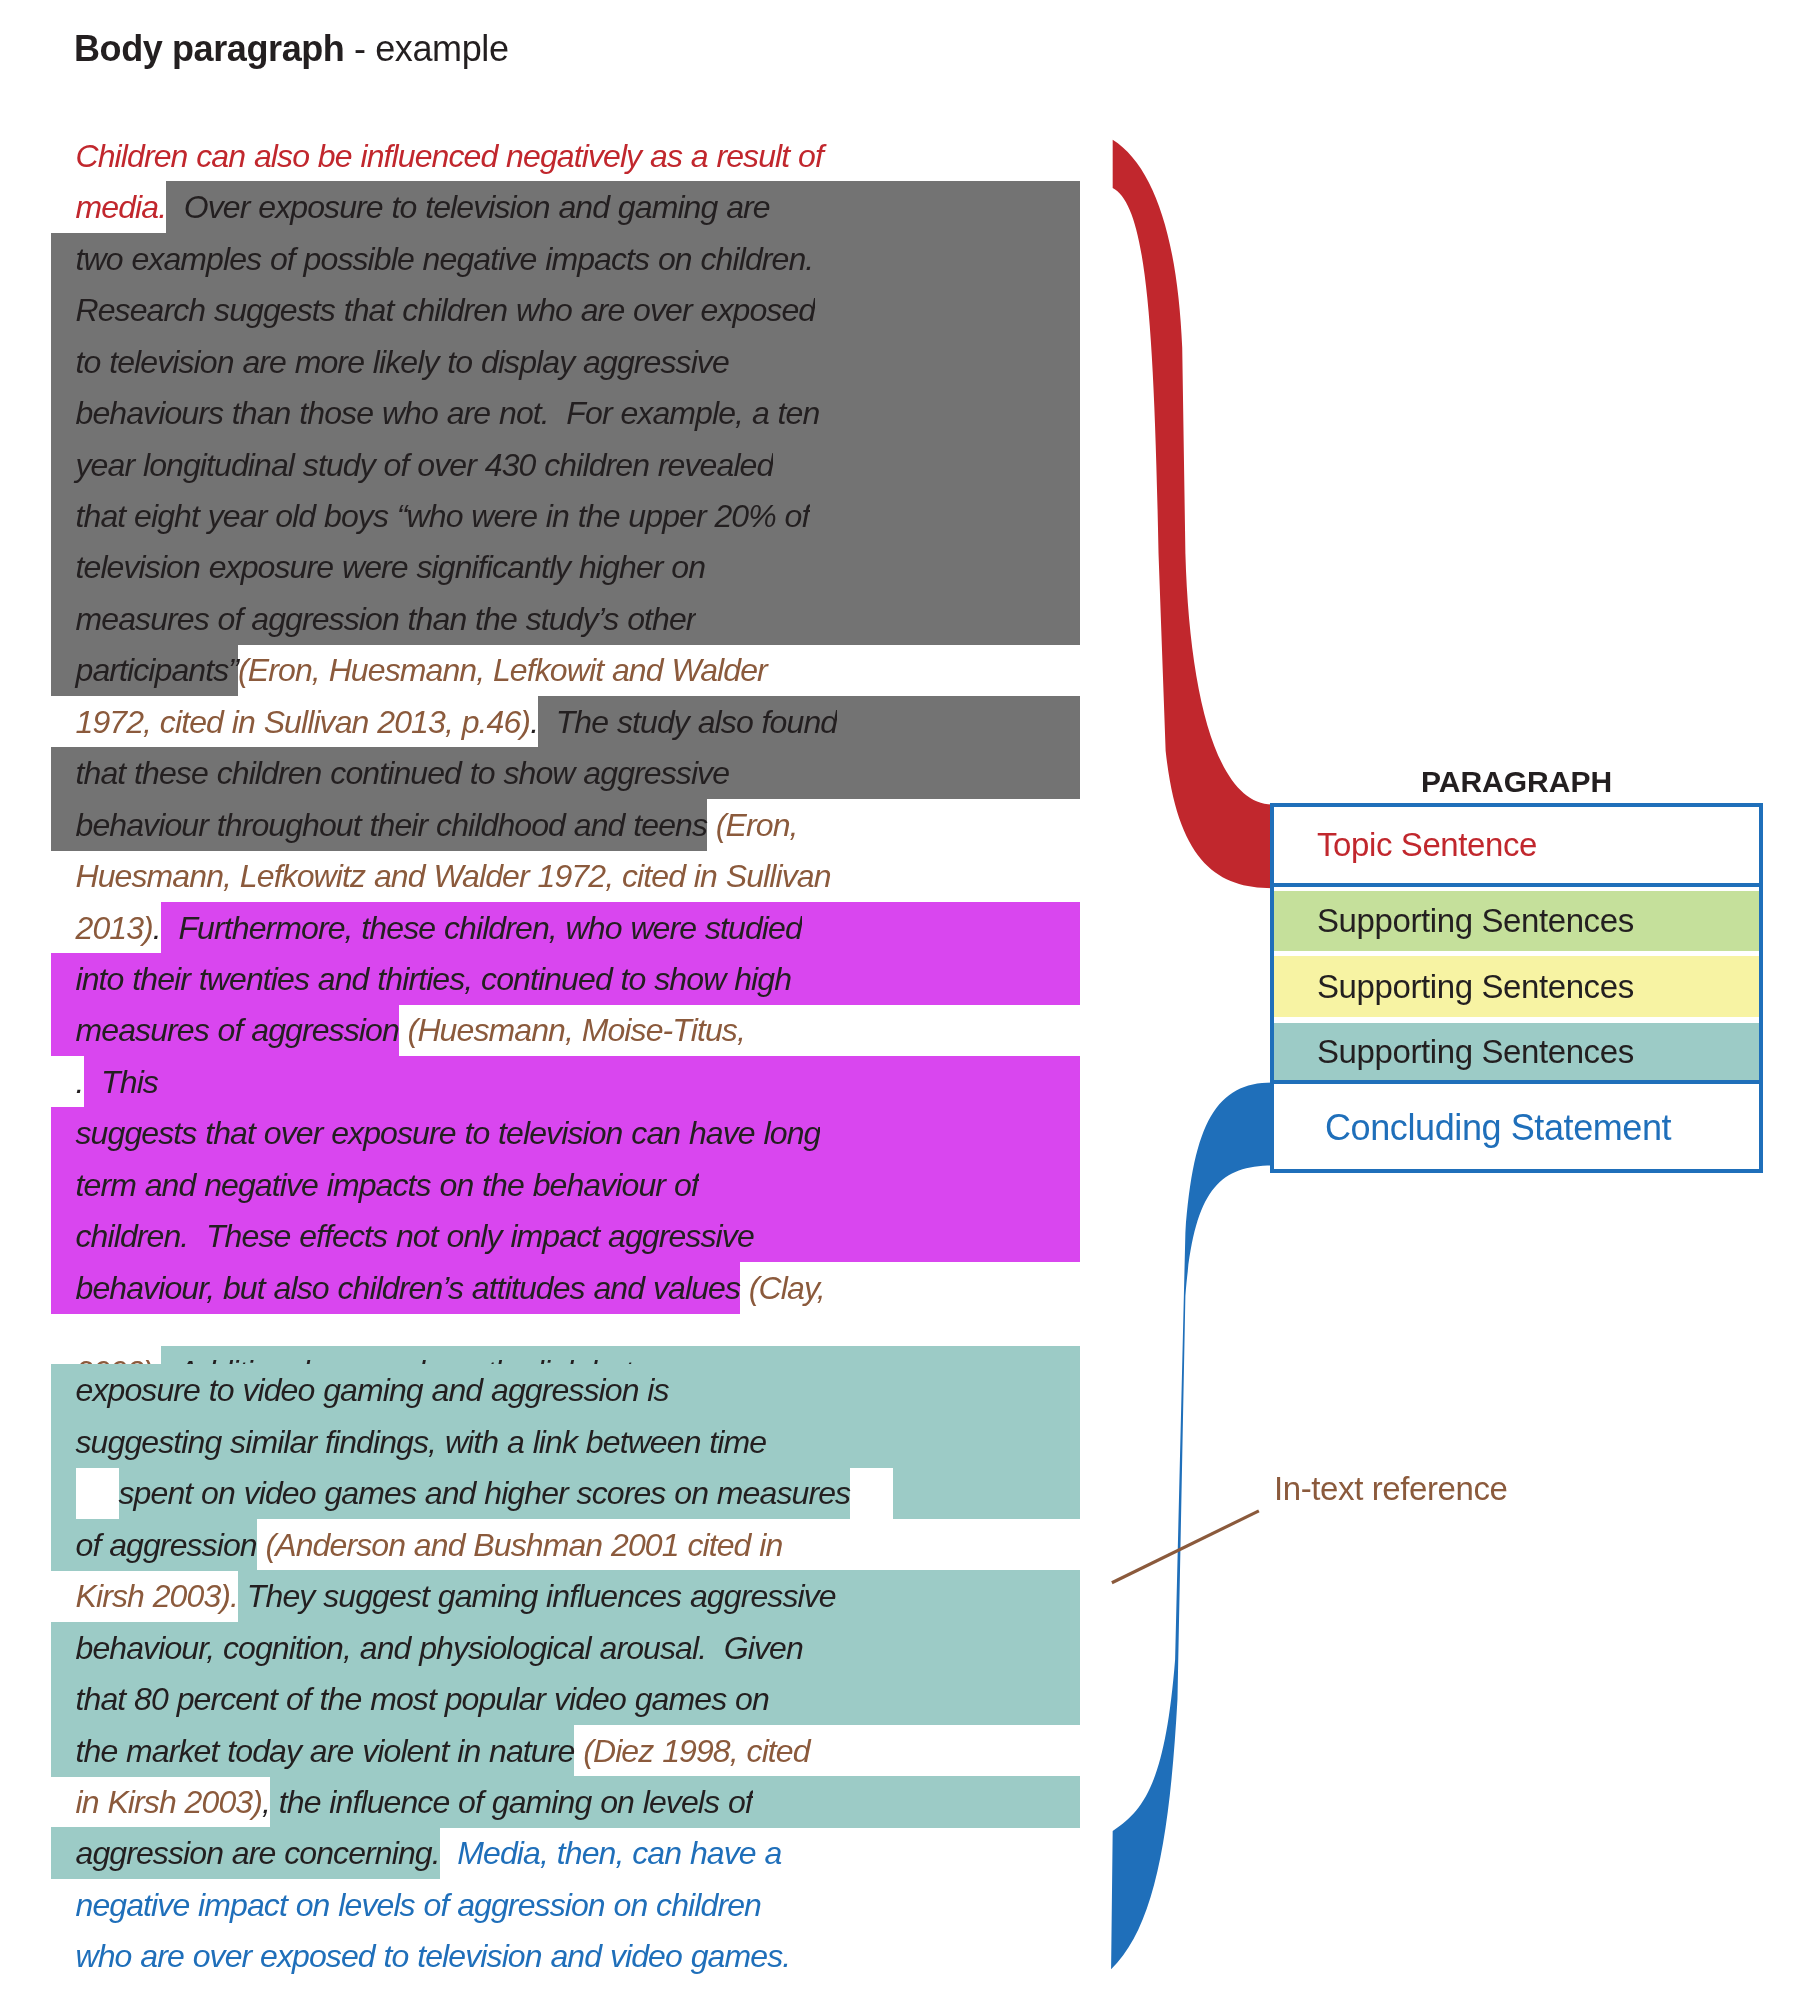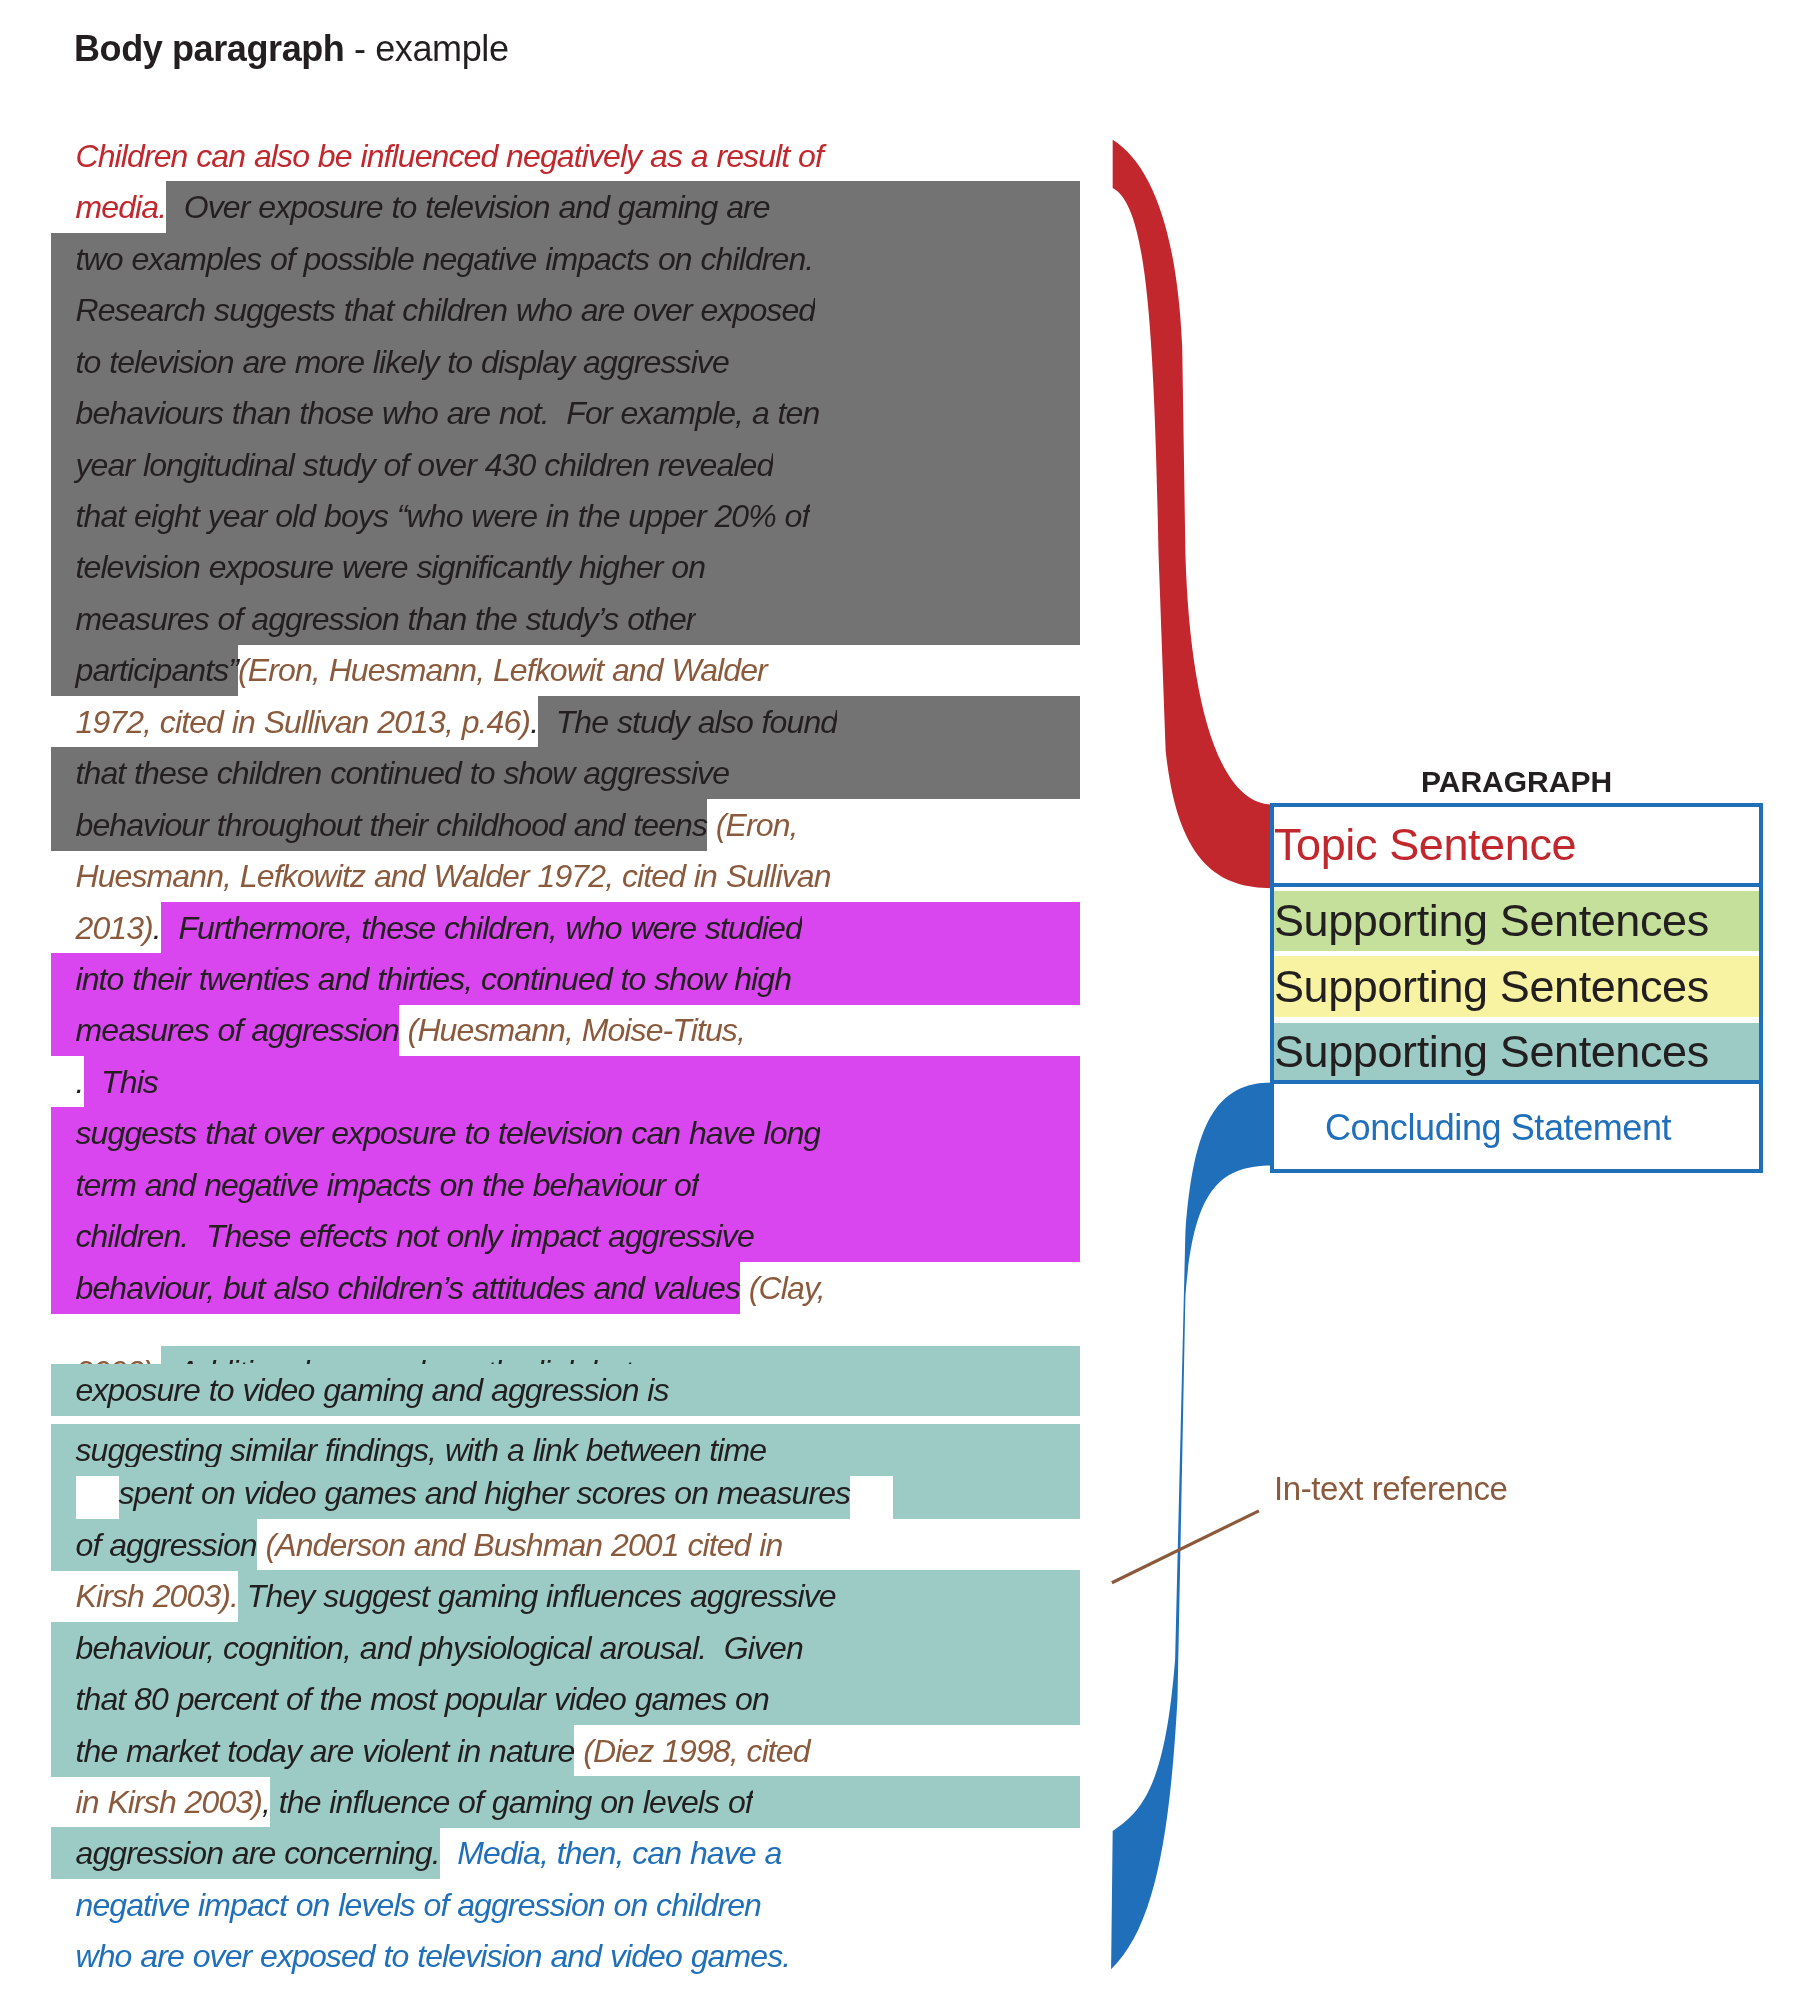--- a/index.html
+++ b/index.html
@@ -23,22 +23,22 @@
   .bg-yellow { background: #d946ef; }
   .bg-teal { background: #9ccbc6; }
   .bg-none { background: transparent; }
 
   svg.overlay { position: absolute; left: 0; top: 0; width: 1820px; height: 2015px; pointer-events: none; }
 
   .legend-title { position: absolute; left: 1270px; width: 493px; top: 765px; text-align: center;
                   font-size: 30px; font-weight: bold; color: #231f20; letter-spacing: 0px; }
   .legend-box { position: absolute; left: 1270px; top: 803px; width: 485px; height: 362px;
                 border: 4px solid #1f6fba; background: #ffffff; }
-  .legend-row { position: absolute; left: 0; width: 485px; font-size: 45px; letter-spacing: -0.4px;
-                box-sizing: border-box; display: flex; align-items: center; }
+  .legend-row { position: absolute; left: 0; width: 485px; font-size: 33px; letter-spacing: -0.4px;
+                box-sizing: border-box; padding-left: 43px; display: flex; align-items: center; }
   .row-topic { top: 0; height: 80px; color: #c1272d; border-bottom: 4px solid #1f6fba; }
   .row-green { top: 84px; height: 60px; background: #c5e09b; color: #231f20; }
   .row-yellow { top: 149px; height: 61px; background: #f7f3a3; color: #231f20; }
   .row-teal { top: 216px; height: 61px; background: #9ccbc6; color: #231f20; border-bottom: 4px solid #1f6fba; }
   .row-conc { top: 280px; height: 81px; color: #1f6fba; padding-left: 51px; font-size: 36px; }
 
   .ref-label { position: absolute; left: 1274px; top: 1470px; font-size: 33px; color: #8b5a3c; letter-spacing: -0.4px; }
 </style>
 </head>
 <body>
@@ -64,21 +64,21 @@
     <div class="line" style="top: 772px;"><span class="pad bg-none"></span><span class="seg c-cite bg-none">2013)</span><span class="seg c-body bg-none">.</span><span class="seg c-body bg-yellow">  Furthermore, these children, who were studied</span><span class="fill bg-yellow"></span></div>
     <div class="line" style="top: 823px;"><span class="pad bg-yellow"></span><span class="seg c-body bg-yellow">into their twenties and thirties, continued to show high</span><span class="fill bg-yellow"></span></div>
     <div class="line" style="top: 874px;"><span class="pad bg-yellow"></span><span class="seg c-body bg-yellow">measures of aggression</span><span class="seg c-cite bg-none"> (Huesmann, Moise-Titus,</span><span class="fill bg-none"></span></div>
     <div class="line" style="top: 926px;"><span class="pad bg-none"></span><span class="seg c-body bg-none">.</span><span class="seg c-body bg-yellow">  This</span><span class="fill bg-yellow"></span></div>
     <div class="line" style="top: 977px;"><span class="pad bg-yellow"></span><span class="seg c-body bg-yellow">suggests that over exposure to television can have long</span><span class="fill bg-yellow"></span></div>
     <div class="line" style="top: 1029px;"><span class="pad bg-yellow"></span><span class="seg c-body bg-yellow">term and negative impacts on the behaviour of</span><span class="fill bg-yellow"></span></div>
     <div class="line" style="top: 1080px;"><span class="pad bg-yellow"></span><span class="seg c-body bg-yellow">children.  These effects not only impact aggressive</span><span class="fill bg-yellow"></span></div>
     <div class="line" style="top: 1132px;"><span class="pad bg-yellow"></span><span class="seg c-body bg-yellow">behaviour, but also children’s attitudes and values</span><span class="seg c-cite bg-none"> (Clay,</span><span class="fill bg-none"></span></div>
     <div class="line" style="top: 1216px;"><span class="pad bg-none"></span><span class="seg c-cite bg-none">2003).</span><span class="seg c-body bg-teal">  Additional research on the link between</span><span class="fill bg-teal"></span></div>
     <div class="line" style="top: 1234px;"><span class="pad bg-teal"></span><span class="seg c-body bg-teal">exposure to video gaming and aggression is</span><span class="fill bg-teal"></span></div>
-    <div class="line" style="top: 1286px; margin-top: 8px;"><span class="pad bg-teal"></span><span class="seg c-body bg-teal">suggesting similar findings, with a link between time</span><span class="fill bg-teal"></span></div>
+    <div class="line" style="top: 1286px;"><span class="pad bg-teal"></span><span class="seg c-body bg-teal">suggesting similar findings, with a link between time</span><span class="fill bg-teal"></span></div>
     <div class="line" style="top: 1337px; gap: 43px;"><span class="pad bg-teal"></span><span class="seg c-body bg-teal">spent on video games and higher scores on measures</span><span class="fill bg-teal"></span></div>
     <div class="line" style="top: 1389px;"><span class="pad bg-teal"></span><span class="seg c-body bg-teal">of aggression</span><span class="seg c-cite bg-none"> (Anderson and Bushman 2001 cited in</span><span class="fill bg-none"></span></div>
     <div class="line" style="top: 1440px;"><span class="pad bg-none"></span><span class="seg c-cite bg-none">Kirsh 2003).</span><span class="seg c-body bg-teal"> They suggest gaming influences aggressive</span><span class="fill bg-teal"></span></div>
     <div class="line" style="top: 1492px;"><span class="pad bg-teal"></span><span class="seg c-body bg-teal">behaviour, cognition, and physiological arousal.  Given</span><span class="fill bg-teal"></span></div>
     <div class="line" style="top: 1543px;"><span class="pad bg-teal"></span><span class="seg c-body bg-teal">that 80 percent of the most popular video games on</span><span class="fill bg-teal"></span></div>
     <div class="line" style="top: 1595px;"><span class="pad bg-teal"></span><span class="seg c-body bg-teal">the market today are violent in nature</span><span class="seg c-cite bg-none"> (Diez 1998, cited</span><span class="fill bg-none"></span></div>
     <div class="line" style="top: 1646px;"><span class="pad bg-none"></span><span class="seg c-cite bg-none">in Kirsh 2003)</span><span class="seg c-body bg-none">,</span><span class="seg c-body bg-teal"> the influence of gaming on levels of</span><span class="fill bg-teal"></span></div>
     <div class="line" style="top: 1697px;"><span class="pad bg-teal"></span><span class="seg c-body bg-teal">aggression are concerning.</span><span class="seg c-conc bg-none">  Media, then, can have a</span><span class="fill bg-none"></span></div>
     <div class="line" style="top: 1749px;"><span class="pad bg-none"></span><span class="seg c-conc bg-none">negative impact on levels of aggression on children</span><span class="fill bg-none"></span></div>
     <div class="line" style="top: 1800px;"><span class="pad bg-none"></span><span class="seg c-conc bg-none">who are over exposed to television and video games.</span><span class="fill bg-none"></span></div>

